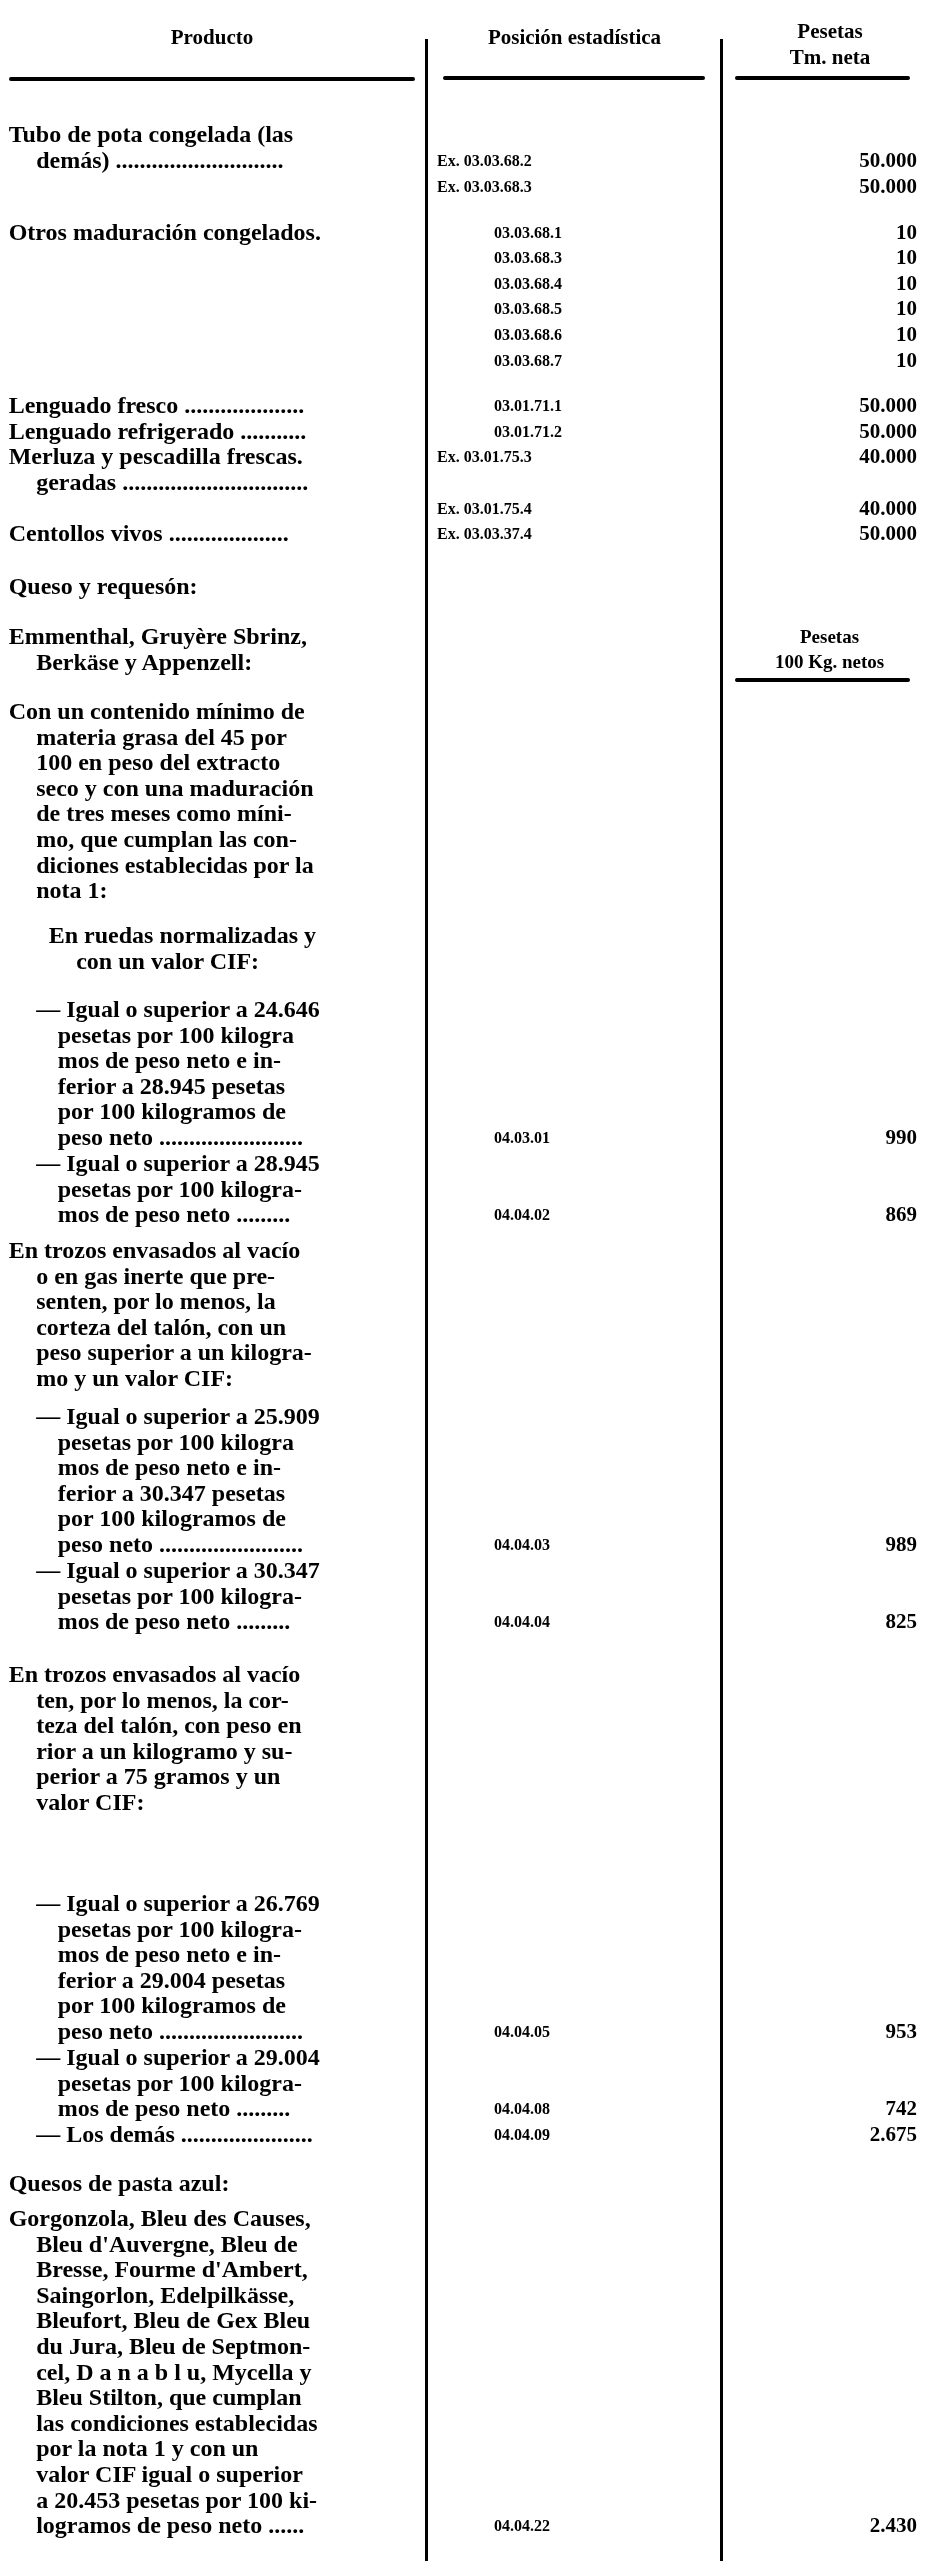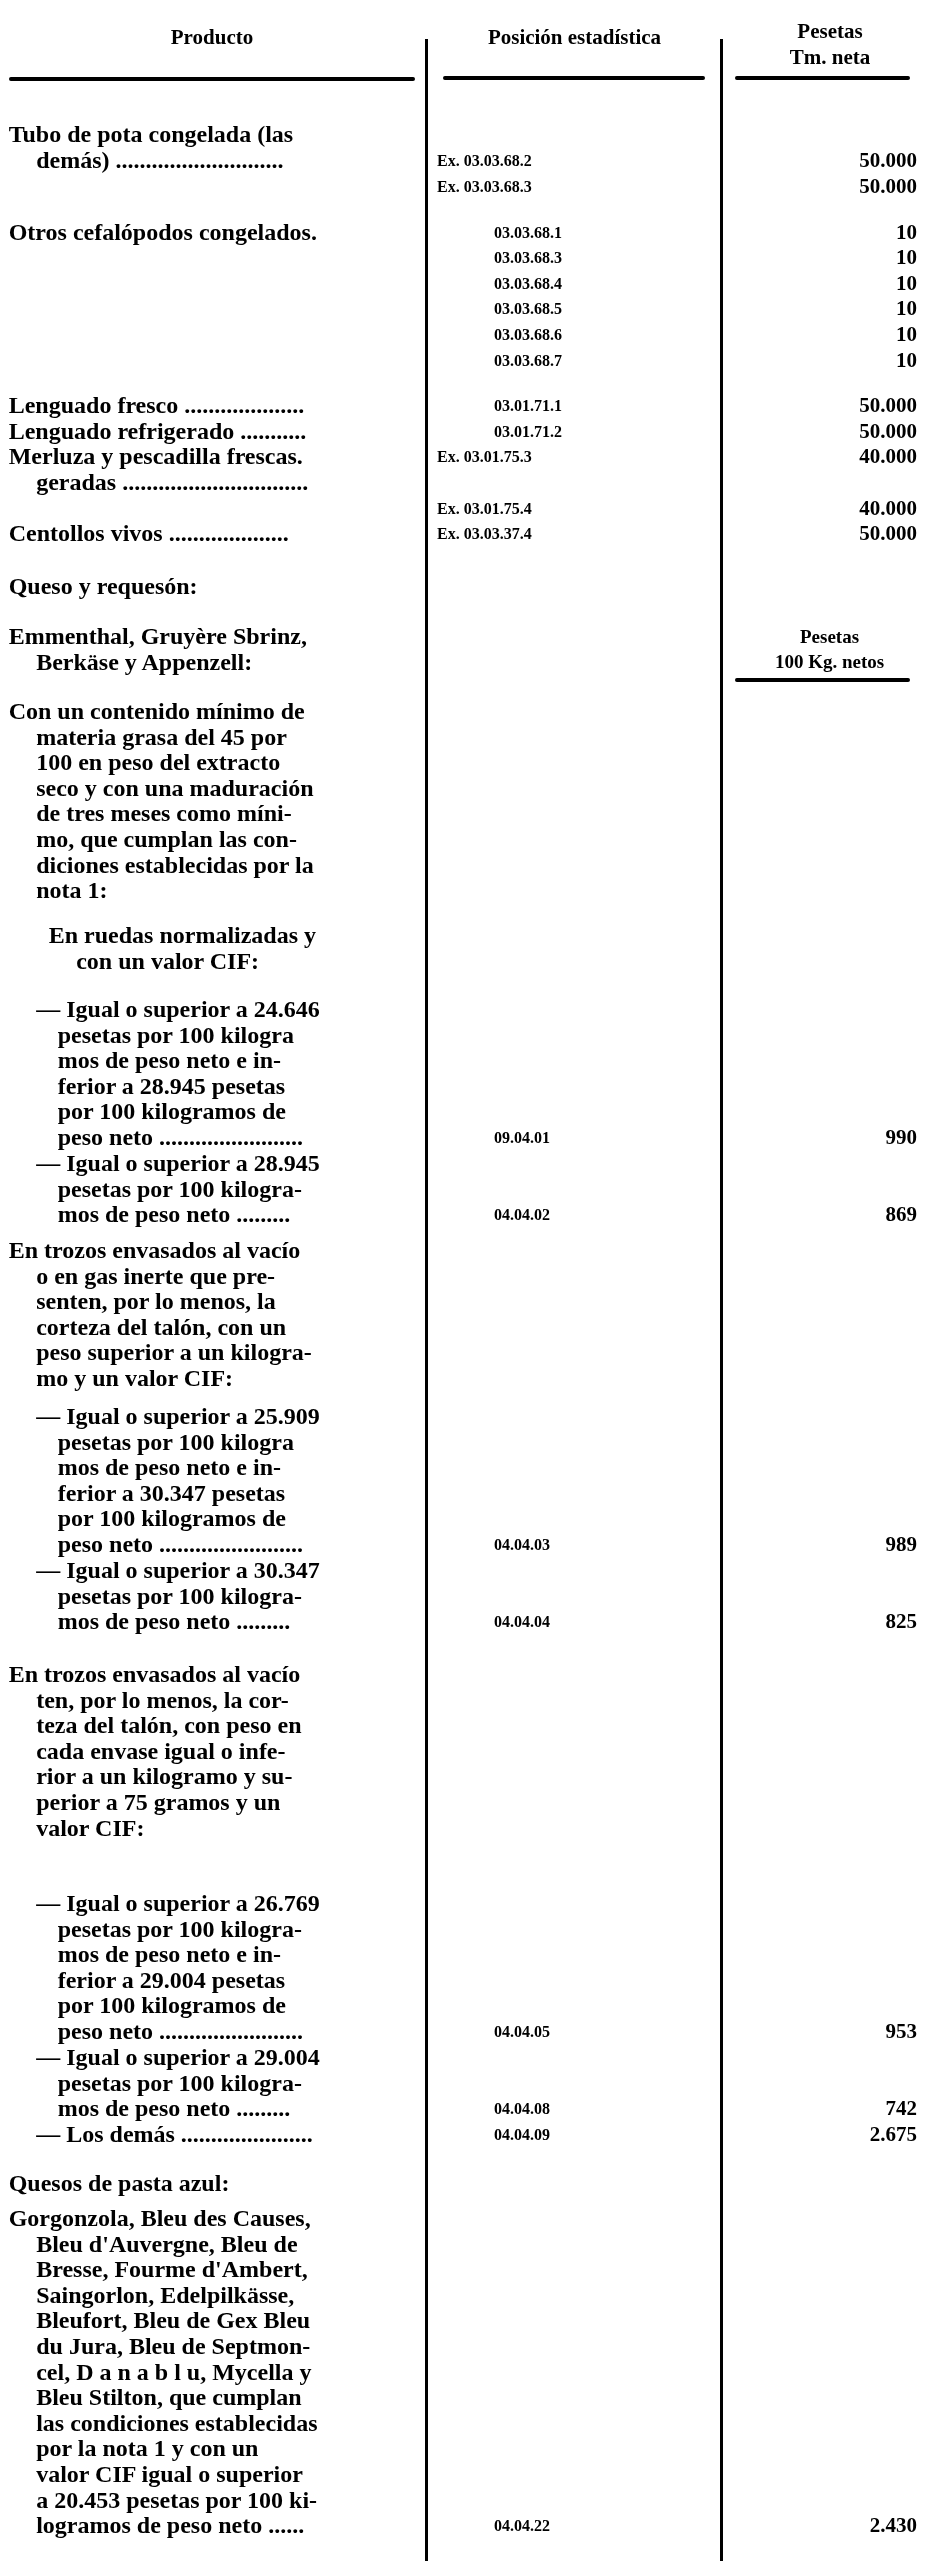--- a/index.html
+++ b/index.html
@@ -34,21 +34,21 @@
   <div class="hrule" style="left:8.7px; width:406px; top:77px;"></div>
   <div class="hrule" style="left:443px; width:262px; top:76px;"></div>
   <div class="hrule" style="left:735px; width:175px; top:76px;"></div>
 
   <div class="col1" style="top:0;">
     <div class="entry" style="position:absolute; top:122px; width:416px;">
       <span class="line">Tubo de pota congelada (las</span>
       <span class="line ind">demás) ............................</span>
     </div>
     <div class="entry" style="position:absolute; top:220px; width:416px;">
-      <span class="line">Otros cefalópodos congelados.</span>
+      <span class="line">Otros maduración congelados.</span>
     </div>
     <div class="entry" style="position:absolute; top:393px; width:416px;">
       <span class="line">Lenguado fresco ....................</span>
     </div>
     <div class="entry" style="position:absolute; top:419px; width:416px;">
       <span class="line">Lenguado refrigerado ...........</span>
     </div>
     <div class="entry" style="position:absolute; top:444px; width:416px;">
       <span class="line">Merluza y pescadilla frescas.</span>
     </div>
@@ -113,21 +113,20 @@
     <div class="entry" style="position:absolute; top:1558px; width:416px;">
       <span class="line ind">— Igual o superior a 30.347</span>
       <span class="line ind2">pesetas por 100 kilogra-</span>
       <span class="line ind2">mos de peso neto .........</span>
     </div>
 
     <div class="entry" style="position:absolute; top:1662px; width:416px;">
       <span class="line">En trozos envasados al vacío</span>
       <span class="line ind">ten, por lo menos, la cor-</span>
       <span class="line ind">teza del talón, con peso en</span>
-      <span class="line ind">cada envase igual o infe-</span>
       <span class="line ind">rior a un kilogramo y su-</span>
       <span class="line ind">perior a 75 gramos y un</span>
       <span class="line ind">valor CIF:</span>
     </div>
     <div class="entry" style="position:absolute; top:1891px; width:416px;">
       <span class="line ind">— Igual o superior a 26.769</span>
       <span class="line ind2">pesetas por 100 kilogra-</span>
       <span class="line ind2">mos de peso neto e in-</span>
       <span class="line ind2">ferior a 29.004 pesetas</span>
       <span class="line ind2">por 100 kilogramos de</span>
@@ -168,21 +167,21 @@
   <div class="code" style="top:245px; padding-left:57px;">03.03.68.3</div>
   <div class="code" style="top:271px; padding-left:57px;">03.03.68.4</div>
   <div class="code" style="top:296px; padding-left:57px;">03.03.68.5</div>
   <div class="code" style="top:322px; padding-left:57px;">03.03.68.6</div>
   <div class="code" style="top:348px; padding-left:57px;">03.03.68.7</div>
   <div class="code" style="top:393px; padding-left:57px;">03.01.71.1</div>
   <div class="code" style="top:419px; padding-left:57px;">03.01.71.2</div>
   <div class="code" style="top:444px;">Ex. 03.01.75.3</div>
   <div class="code" style="top:496px;">Ex. 03.01.75.4</div>
   <div class="code" style="top:521px;">Ex. 03.03.37.4</div>
-  <div class="code" style="top:1125px; padding-left:57px;">09.04.01</div>
+  <div class="code" style="top:1125px; padding-left:57px;">04.03.01</div>
   <div class="code" style="top:1202px; padding-left:57px;">04.04.02</div>
   <div class="code" style="top:1532px; padding-left:57px;">04.04.03</div>
   <div class="code" style="top:1609px; padding-left:57px;">04.04.04</div>
   <div class="code" style="top:2019px; padding-left:57px;">04.04.05</div>
   <div class="code" style="top:2096px; padding-left:57px;">04.04.08</div>
   <div class="code" style="top:2122px; padding-left:57px;">04.04.09</div>
   <div class="code" style="top:2513px; padding-left:57px;">04.04.22</div>
 
   <div class="subhdr" style="top:624px;">Pesetas</div>
   <div class="subhdr" style="top:649px;">100 Kg. netos</div>

